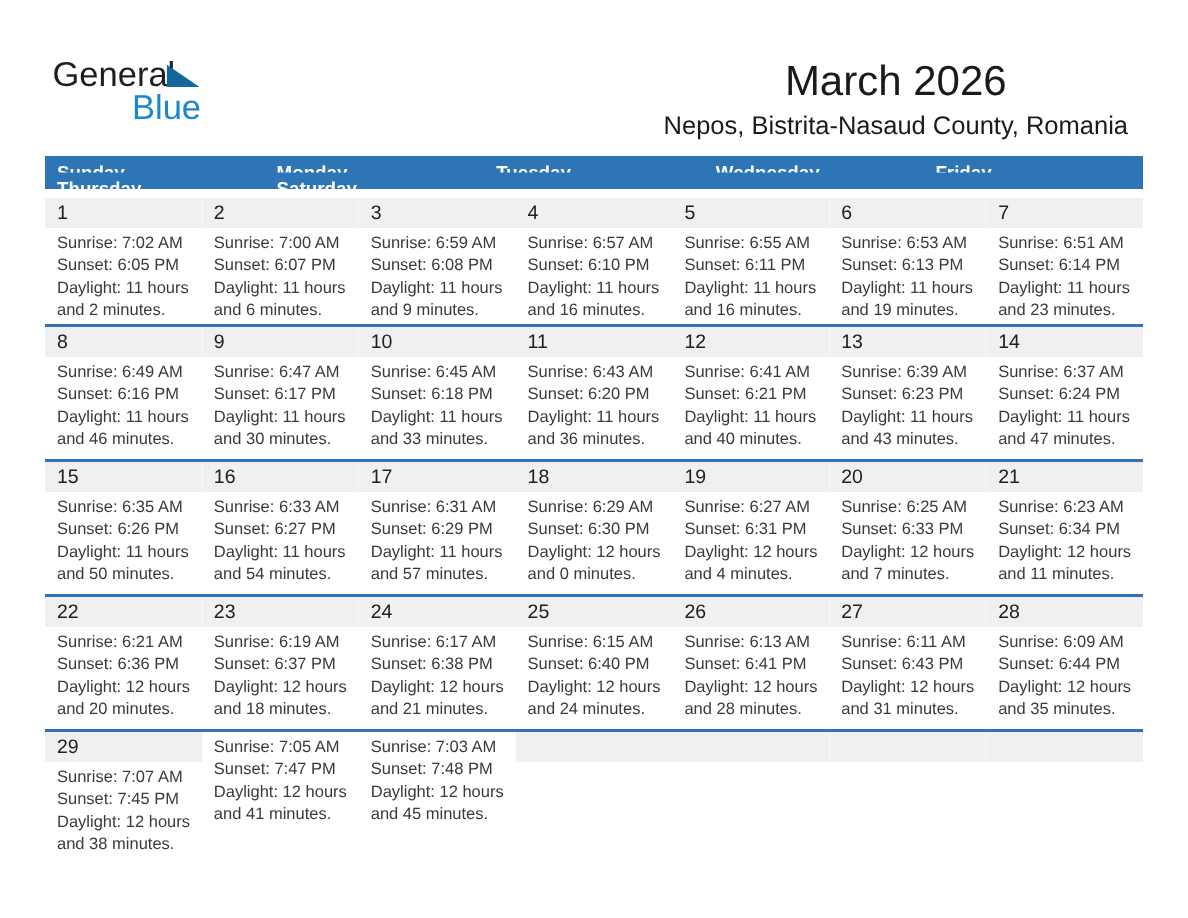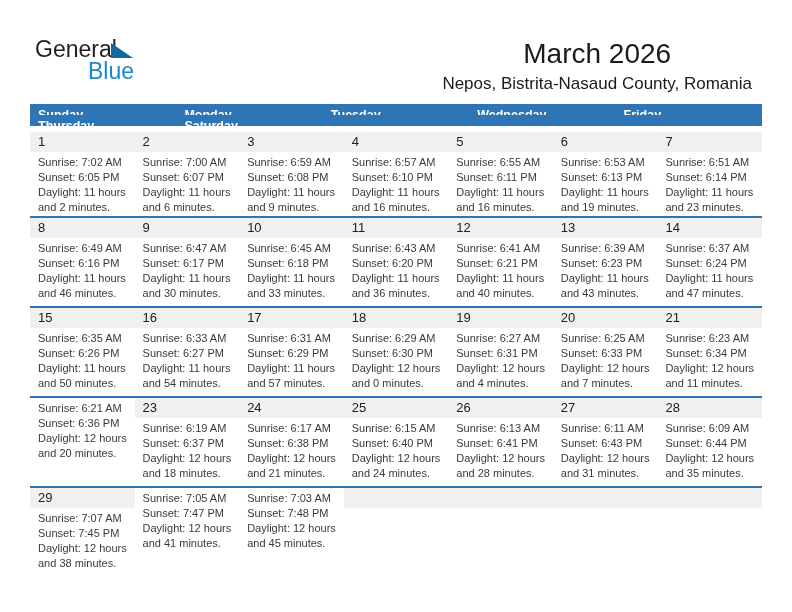--- a/index.html
+++ b/index.html
@@ -281,20 +281,21 @@
             <div class="day-details">
               <div class="detail-line">Sunrise: 6:23 AM</div>
               <div class="detail-line">Sunset: 6:34 PM</div>
               <div class="detail-line">Daylight: 12 hours</div>
               <div class="detail-line">and 11 minutes.</div>
             </div>
           </div>
         </div>
         <div class="week-row">
           <div class="day-cell">
+            <div class="day-num">22</div>
             <div class="day-details">
               <div class="detail-line">Sunrise: 6:21 AM</div>
               <div class="detail-line">Sunset: 6:36 PM</div>
               <div class="detail-line">Daylight: 12 hours</div>
               <div class="detail-line">and 20 minutes.</div>
             </div>
           </div>
           <div class="day-cell">
             <div class="day-num">23</div>
             <div class="day-details">

